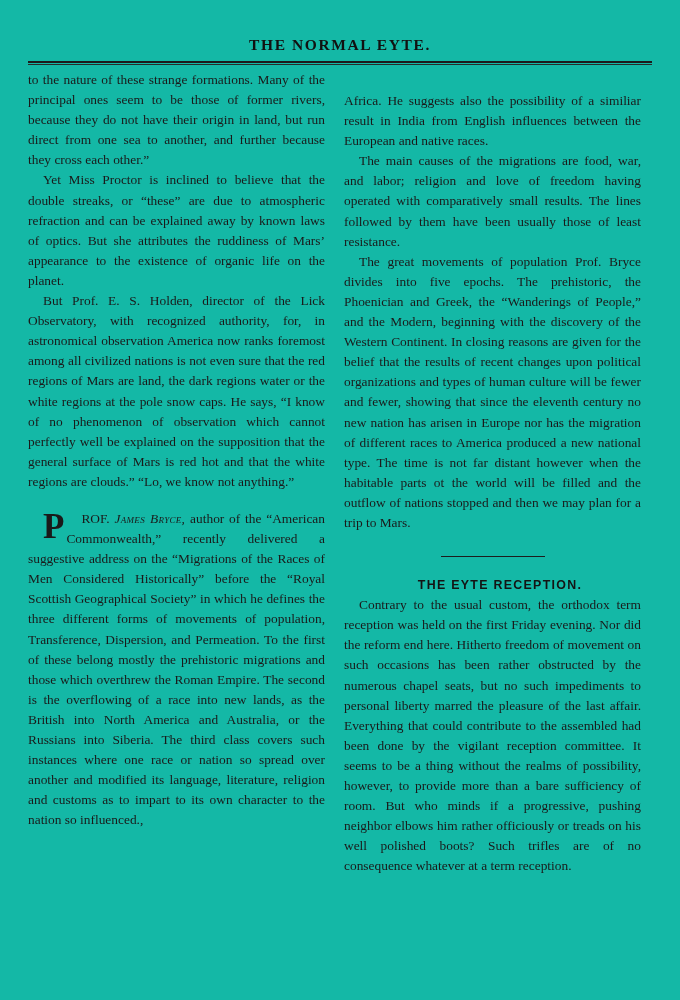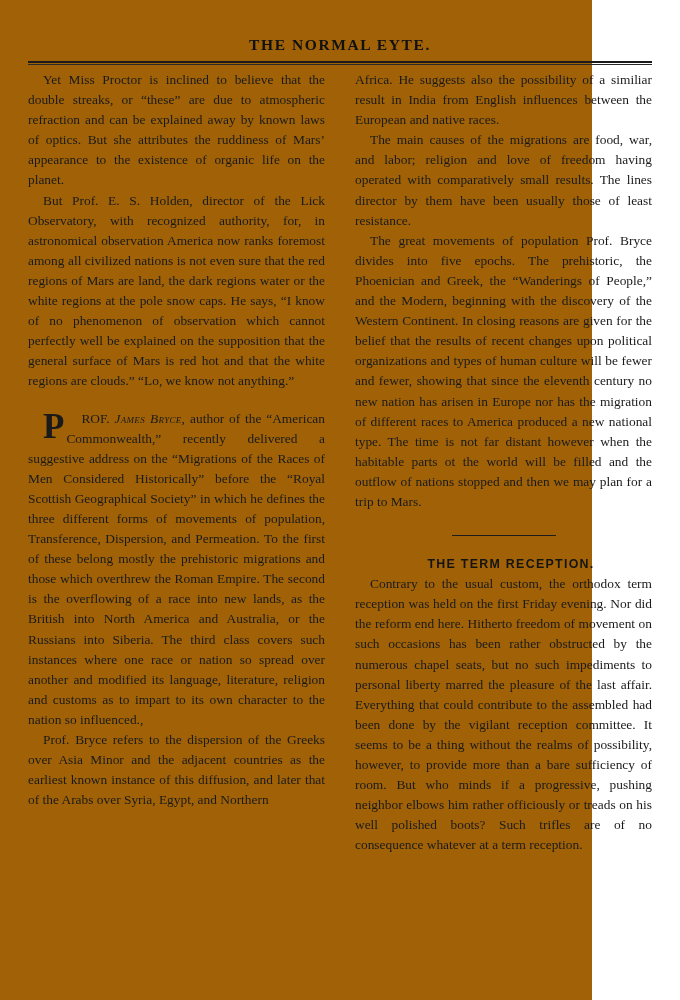--- a/index.html
+++ b/index.html
@@ -11,23 +11,23 @@
     width: 680px;
     height: 1000px;
     overflow: hidden;
     font-family: "Liberation Serif", "DejaVu Serif", serif;
     color: #1a1a1a;
     position: relative;
   }
   .page {
     position: absolute;
     left: 0; top: 0;
-    width: 592px;
+    width: 680px;
     height: 1000px;
-    background: #a16207;
+    background: #14b8a6;
   }
 
   
   .masthead {
     position: absolute;
     left: 28px;
     top: 36px;
     width: 624px;
     text-align: center;
   }
@@ -68,21 +68,21 @@
     top: 70px;
     width: 297px;
     font-size: 13.4px;
     line-height: 20.1px;
     text-align: justify;
     text-justify: inter-word;
     -webkit-hyphens: none;
     hyphens: none;
   }
   .col-left  { left: 28px; }
-  .col-right { left: 355px; }
+  .col-right { left: 344px; margin-top: 21px; }
 
   .col p {
     margin: 0;
     text-indent: 15px;
   }
   .col p.flush    { text-indent: 0; }
 
   
   .dropcap-para {
     text-indent: 0;
@@ -137,43 +137,43 @@
   <div class="masthead">
     <div class="masthead-title">THE NORMAL EYTE.</div>
   </div>
   <div class="rule-double">
     <div class="r1"></div>
     <div class="r2"></div>
   </div>
 
   <div class="col col-left">
 
+    <p class="flush">to the nature of these strange formations. Many of the principal ones seem to be those of former rivers, because they do not have their origin in land, but run direct from one sea to another, and further because they cross each other.”</p>
 
     <p>Yet Miss Proctor is inclined to believe that the double streaks, or “these” are due to atmospheric refraction and can be explained away by known laws of optics. But she attributes the ruddiness of Mars’ appearance to the existence of organic life on the planet.</p>
 
     <p>But Prof. E. S. Holden, director of the Lick Observatory, with recognized authority, for, in astronomical observation America now ranks foremost among all civilized nations is not even sure that the red regions of Mars are land, the dark regions water or the white regions at the pole snow caps. He says, “I know of no phenomenon of observation which cannot perfectly well be explained on the supposition that the general surface of Mars is red hot and that the white regions are clouds.” “Lo, we know not anything.”</p>
 
     <p class="dropcap-para">
       <span class="dropcap">P</span><span>ROF. </span><span class="smallcaps">James Bryce,</span><span> author of the “American Commonwealth,” recently delivered a suggestive address on the “Migrations of the Races of Men Considered Historically” before the “Royal Scottish Geographical Society” in which he defines the three different forms of movements of population, Transference, Dispersion, and Permeation. To the first of these belong mostly the prehistoric migrations and those which overthrew the Roman Empire. The second is the overflowing of a race into new lands, as the British into North America and Australia, or the Russians into Siberia. The third class covers such instances where one race or nation so spread over another and modified its language, literature, religion and customs as to impart to its own character to the nation so influenced.,</span>
     </p>
 
-    <p>Prof. Bryce refers to the dispersion of the Greeks over Asia Minor and the adjacent countries as the earliest known instance of this diffusion, and later that of the Arabs over Syria, Egypt, and Northern</p>
   </div>
 
   <div class="col col-right">
 
     <p class="flush">Africa. He suggests also the possibility of a similiar result in India from English influences between the European and native races.</p>
 
-    <p>The main causes of the migrations are food, war, and labor; religion and love of freedom having operated with comparatively small results. The lines director by them have been usually those of least resistance.</p>
+    <p>The main causes of the migrations are food, war, and labor; religion and love of freedom having operated with comparatively small results. The lines followed by them have been usually those of least resistance.</p>
 
     <p>The great movements of population Prof. Bryce divides into five epochs. The prehistoric, the Phoenician and Greek, the “Wanderings of People,” and the Modern, beginning with the discovery of the Western Continent. In closing reasons are given for the belief that the results of recent changes upon political organizations and types of human culture will be fewer and fewer, showing that since the eleventh century no new nation has arisen in Europe nor has the migration of different races to America produced a new national type. The time is not far distant however when the habitable parts ot the world will be filled and the outflow of nations stopped and then we may plan for a trip to Mars.</p>
 
     <div class="section-break">
       <span class="short-rule"></span>
     </div>
 
-    <p class="section-heading">THE TERM RECEPTION.</p>
+    <p class="section-heading">THE EYTE RECEPTION.</p>
 
     <p>Contrary to the usual custom, the orthodox term reception was held on the first Friday evening. Nor did the reform end here. Hitherto freedom of movement on such occasions has been rather obstructed by the numerous chapel seats, but no such impediments to personal liberty marred the pleasure of the last affair. Everything that could contribute to the assembled had been done by the vigilant reception committee. It seems to be a thing without the realms of possibility, however, to provide more than a bare sufficiency of room. But who minds if a progressive, pushing neighbor elbows him rather officiously or treads on his well polished boots? Such trifles are of no consequence whatever at a term reception.</p>
 
   </div>
 
 </div>
 
 </body></html>

